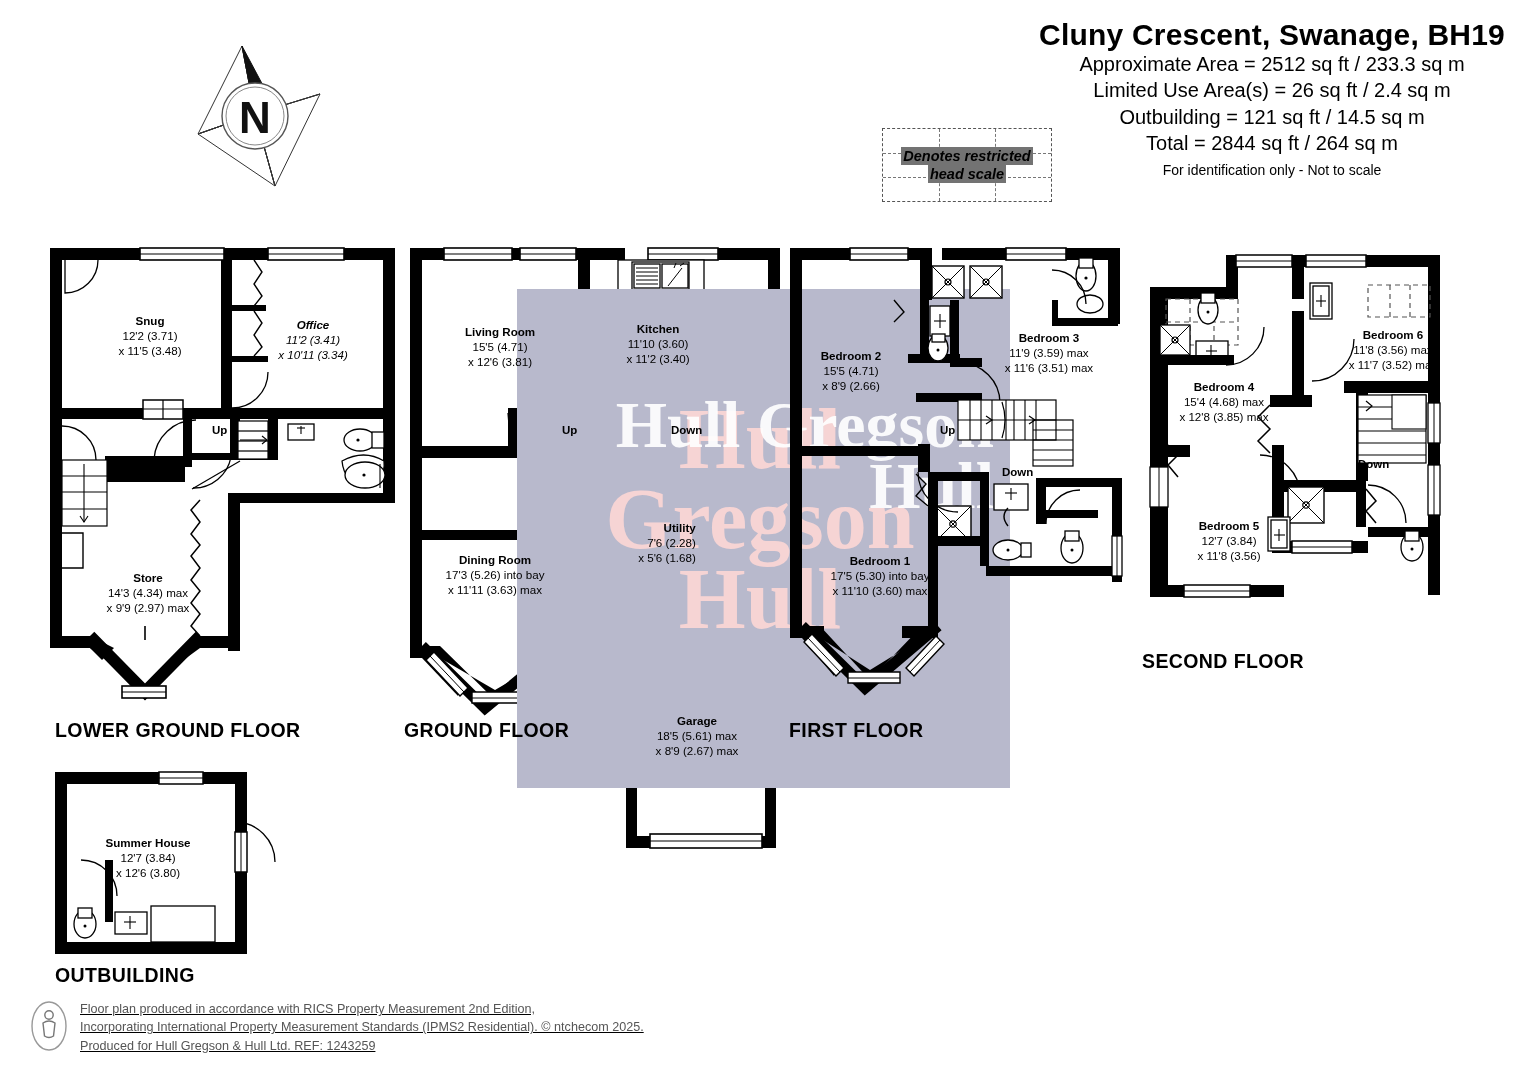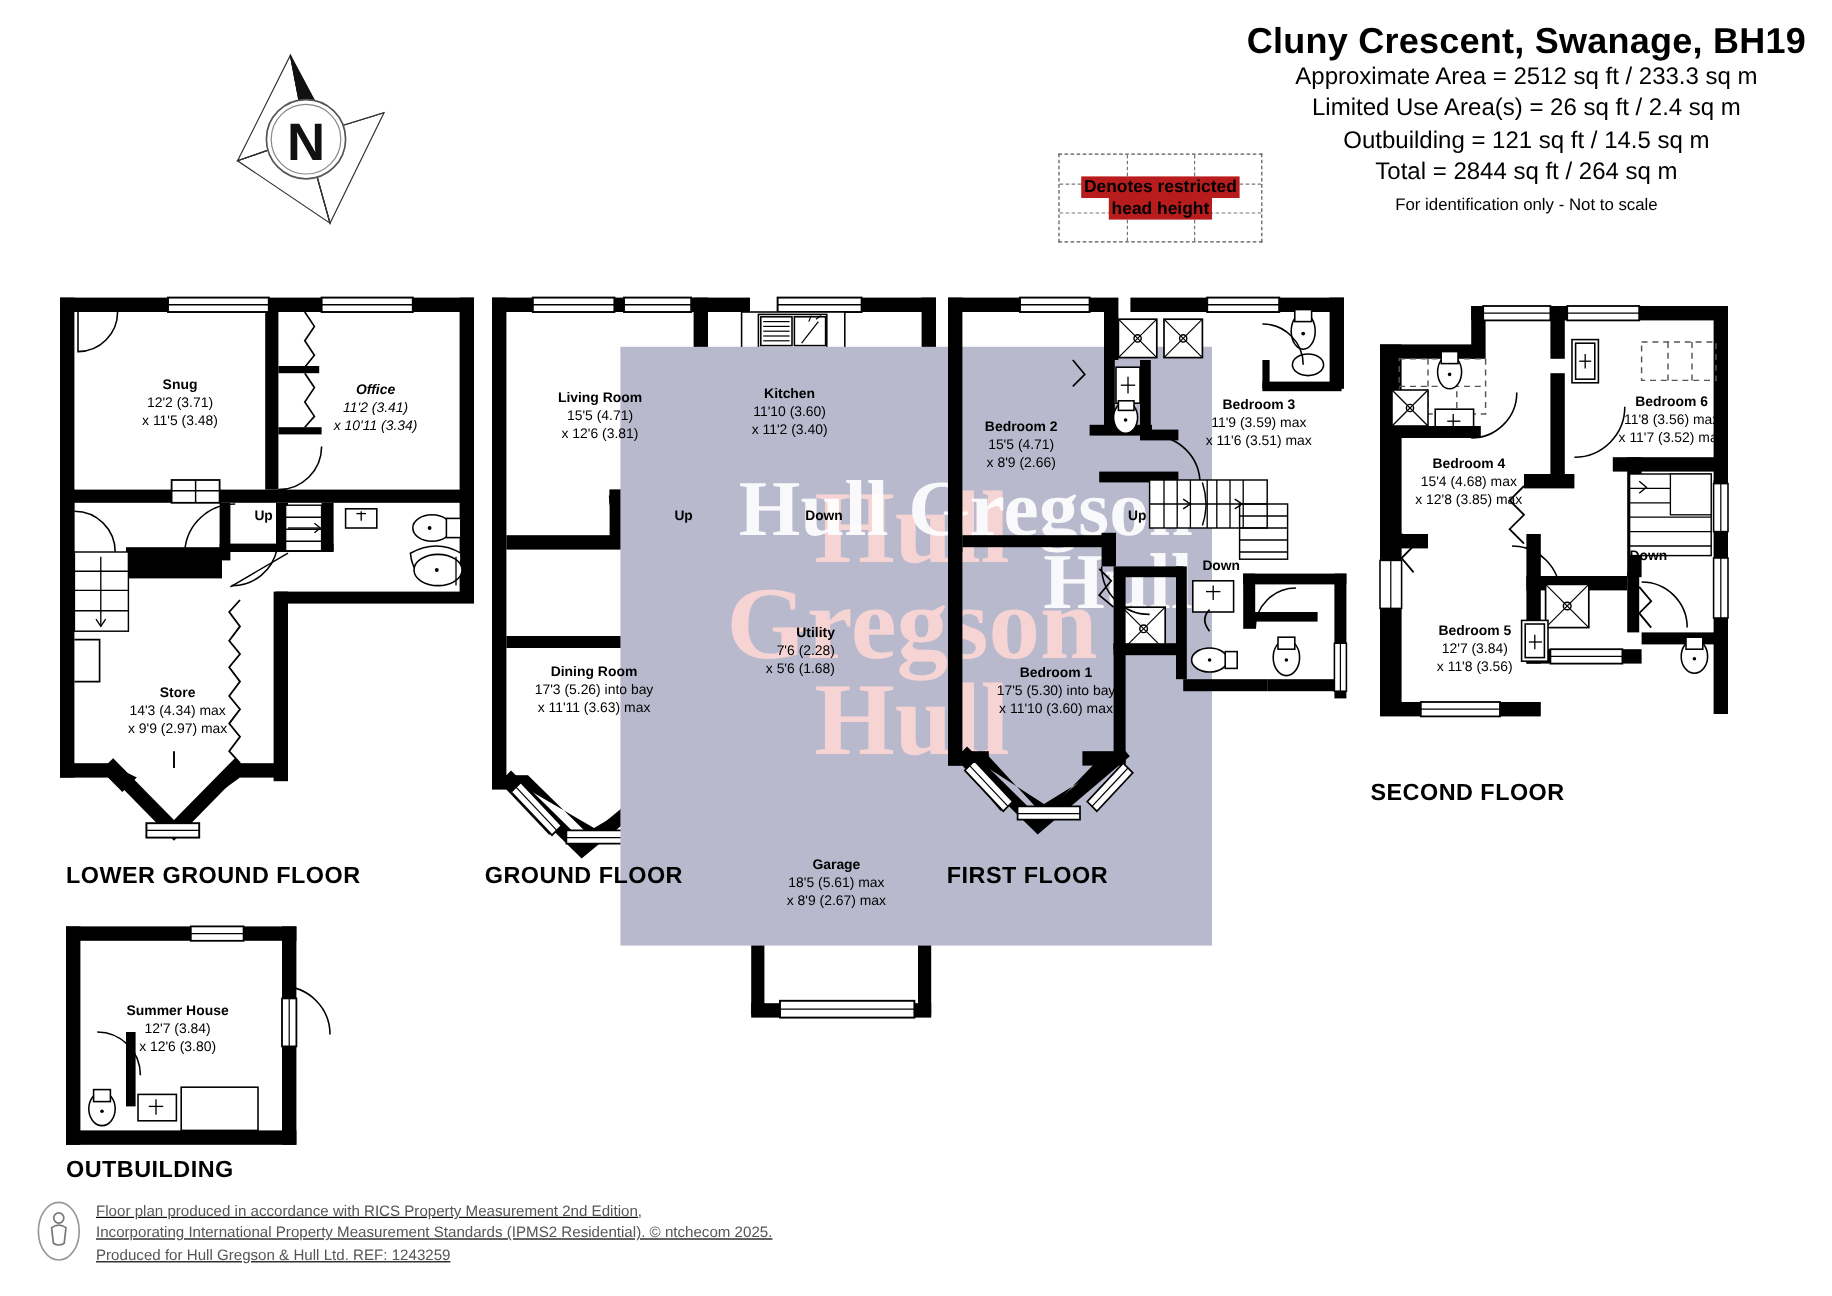--- a/index.html
+++ b/index.html
@@ -18,21 +18,21 @@
   
   #restricted-key{position:absolute;left:882px;top:128px;width:170px;height:74px;}
   #restricted-key .hatch{position:absolute;inset:0;border:1px dashed #555;}
   #restricted-key .hatch:before,#restricted-key .hatch:after{content:"";position:absolute;top:0;bottom:0;border-left:1px dashed #777;}
   #restricted-key .hatch:before{left:33.3%;}
   #restricted-key .hatch:after{left:66.6%;}
   #restricted-key .hatchv{position:absolute;left:0;right:0;height:0;border-top:1px dashed #777;}
   #restricted-key .hv1{top:33.3%;}#restricted-key .hv2{top:66.6%;}
   #restricted-label{position:absolute;inset:0;display:flex;flex-direction:column;align-items:center;
     justify-content:center;font-size:14.5px;font-weight:bold;line-height:1.25;text-align:center;background:transparent;}
-  #restricted-label span{background:#b91c1c;padding:0 2px;}
+  #restricted-label span{background:#737373;padding:0 2px;font-style:italic;}
 
   
   #compass{position:absolute;left:180px;top:36px;width:150px;height:160px;}
 
   
   .floor-label{position:absolute;font-size:19.5px;font-weight:bold;letter-spacing:.4px;white-space:nowrap;}
 
   
   .room{position:absolute;text-align:center;line-height:1.3;white-space:nowrap;transform:translateX(-50%);}
   .room .rn{font-size:11.6px;font-weight:bold;display:block;}
@@ -78,21 +78,21 @@
     <div id="ident-note">For identification only - Not to scale</div>
   </div>
 
   <div id="restricted-key">
     <div class="hatch">
       <div class="hatchv hv1"></div>
         <div class="hatchv hv2"></div>
     </div>
     <div id="restricted-label">
       <span>Denotes restricted</span>
-      <span>head height</span>
+      <span>head scale</span>
     </div>
   </div>
 
   <div id="compass">
     <svg width="150" height="160" viewBox="0 0 150 160">
       <g fill="none" stroke="#333" stroke-width="1">
         <path d="M75 78 L140 58 L75 78 L95 150 L75 78 L18 98 L75 78 L62 10 Z"></path>
         <path d="M75 78 L140 58 L95 150 Z"></path>
         <path d="M75 78 L18 98 L95 150 Z"></path>
         <path d="M75 78 L18 98 L62 10 Z"></path>

